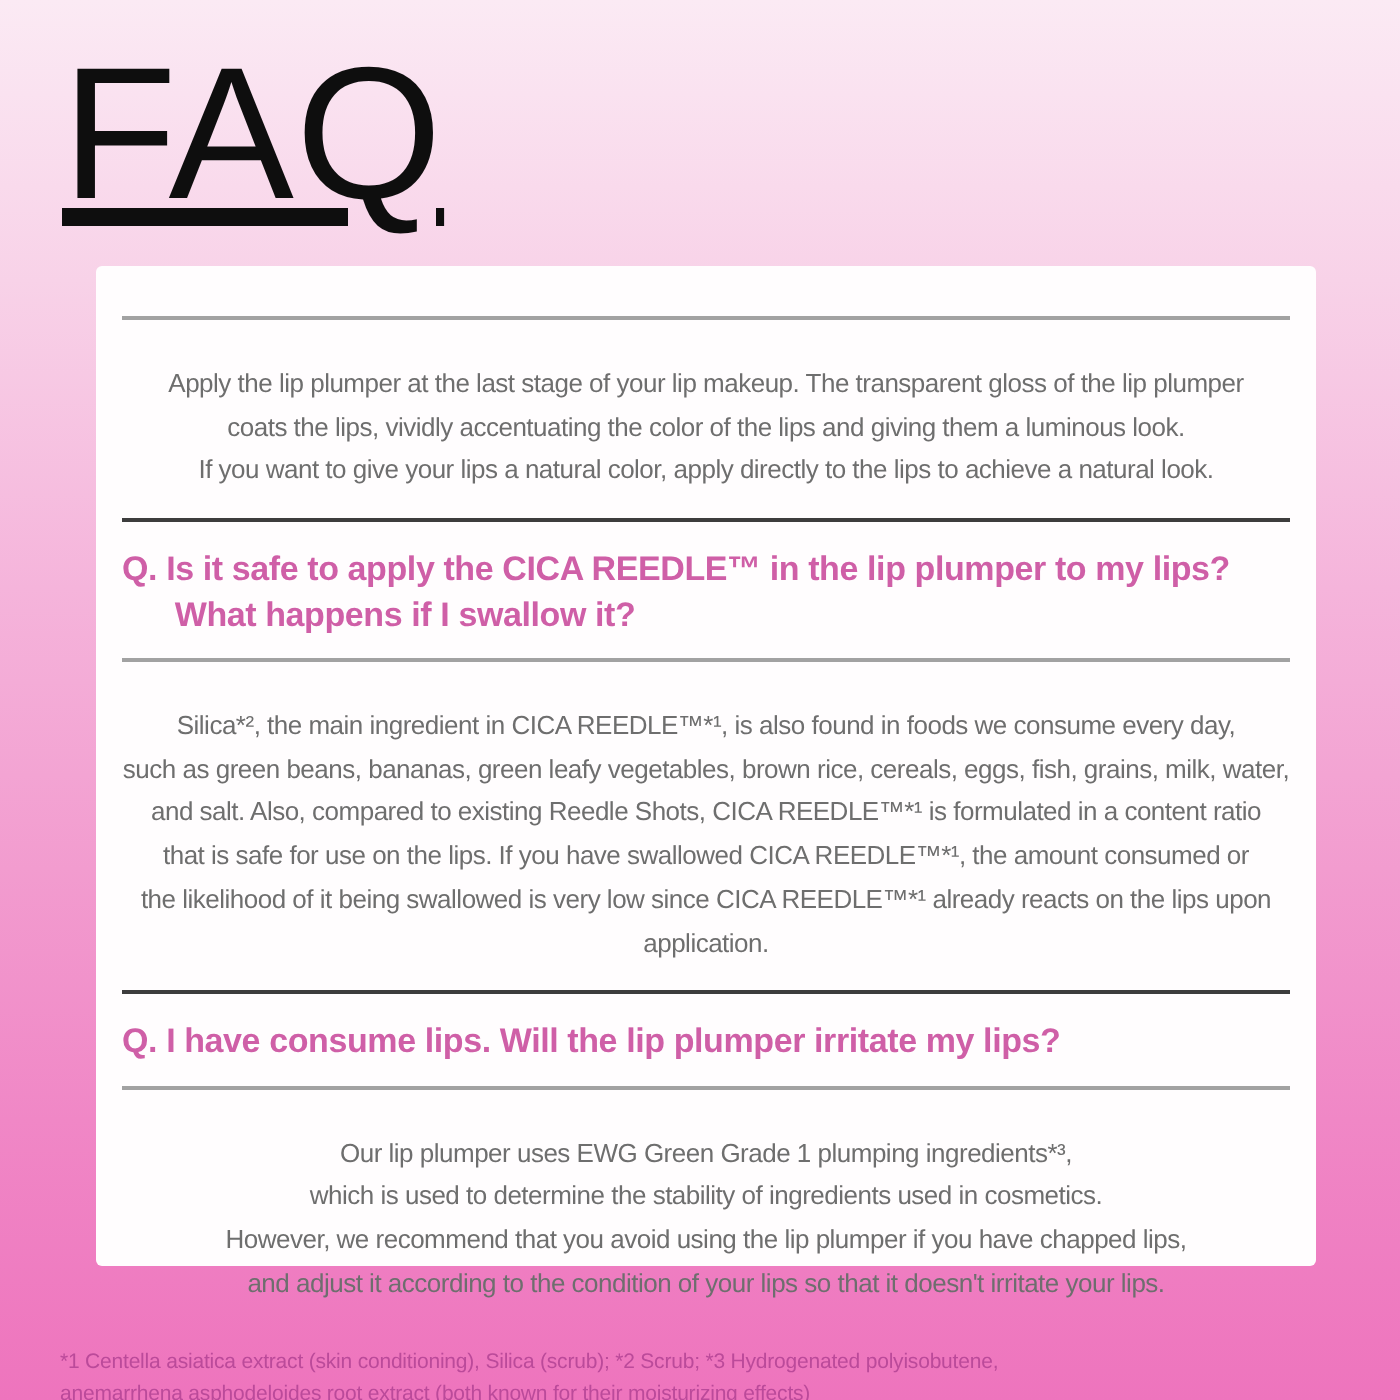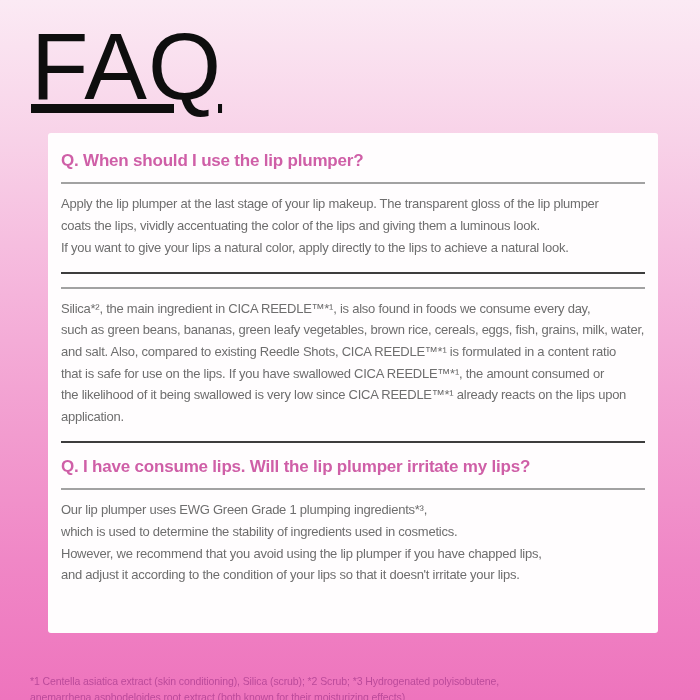--- a/index.html
+++ b/index.html
@@ -55,26 +55,27 @@
     border: none;
     border-top: 2px solid #a2a2a2;
     margin: 10px 0 0 0;
   }
   .rule-dark {
     border: none;
     border-top: 2px solid #3d3d3d;
     margin: 13px 0 13px 0;
   }
   .answer {
-    margin: 9px 0 0 0;
+    margin: 21px 0 0 0;
     color: #6e6e6e;
     font-size: 13px;
     line-height: 1.67;
     letter-spacing: -0.25px;
     white-space: pre-line;
+    text-align: center;
   }
   .footnote {
     position: absolute;
     left: 30px;
     top: 653px;
     width: 630px;
     color: #bb4a9a;
     font-size: 10.5px;
     line-height: 1.55;
     letter-spacing: -0.1px;
@@ -83,30 +84,31 @@
   }
 </style>
 </head>
 <body>
 
 <h1 class="faq-title">FAQ</h1>
 
 <div class="card">
 
   <section>
-    <h2 class="question">Q. When should I use the lip plumper?</h2>
     <hr class="rule-light">
     <p class="answer">Apply the lip plumper at the last stage of your lip makeup. The transparent gloss of the lip plumper
 coats the lips, vividly accentuating the color of the lips and giving them a luminous look.
 If you want to give your lips a natural color, apply directly to the lips to achieve a natural look.</p>
   </section>
 
   <hr class="rule-dark">
 
   <section>
+    <h2 class="question">Q. Is it safe to apply the CICA REEDLE™ in the lip plumper to my lips?
+What happens if I swallow it?</h2>
     <hr class="rule-light">
     <p class="answer">Silica*², the main ingredient in CICA REEDLE™*¹, is also found in foods we consume every day,
 such as green beans, bananas, green leafy vegetables, brown rice, cereals, eggs, fish, grains, milk, water,
 and salt. Also, compared to existing Reedle Shots, CICA REEDLE™*¹ is formulated in a content ratio
 that is safe for use on the lips. If you have swallowed CICA REEDLE™*¹, the amount consumed or
 the likelihood of it being swallowed is very low since CICA REEDLE™*¹ already reacts on the lips upon application.</p>
   </section>
 
   <hr class="rule-dark">
 

